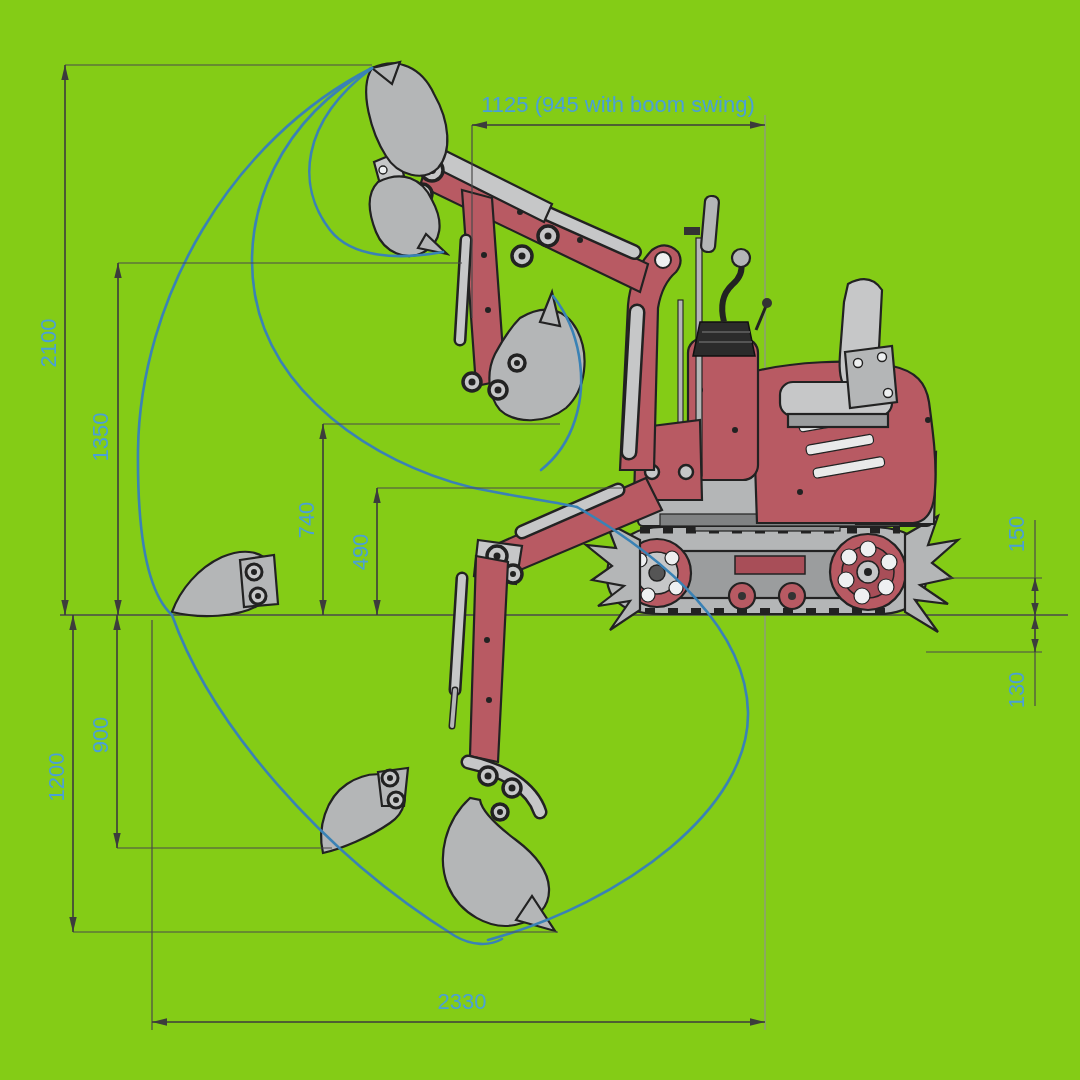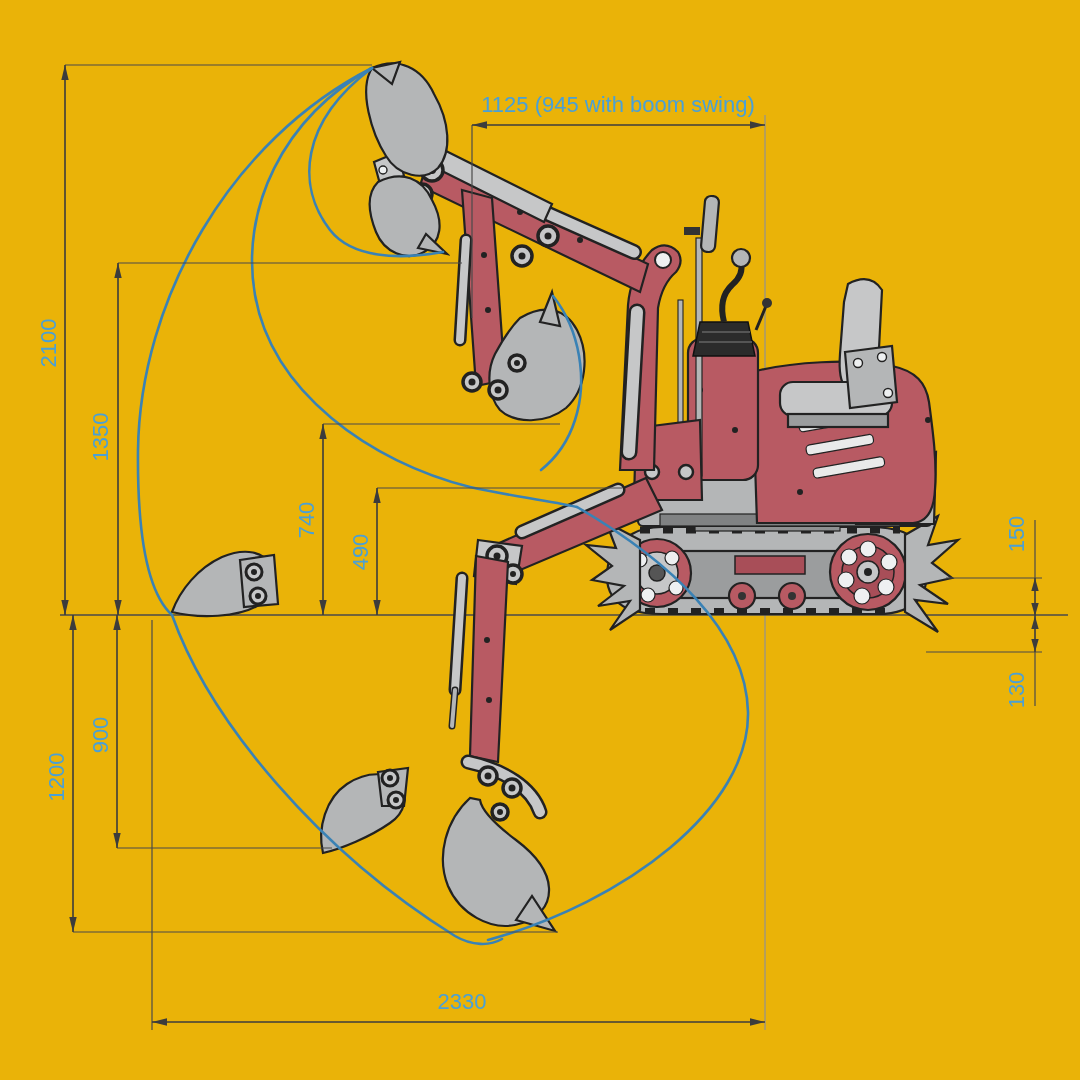--- a/index.html
+++ b/index.html
@@ -1,16 +1,16 @@
 <!DOCTYPE html>
 <html><head>
 <meta charset="utf-8">
 <style>
   html,body{margin:0;padding:0;background:#eef0f1;}
-  .stage{width:1080px;height:1080px;position:relative;background:#eab308;overflow:hidden;
+  .stage{width:1080px;height:1080px;position:relative;background:#84cc16;overflow:hidden;
          font-family:"Liberation Sans", sans-serif;}
   svg{display:block;}
   .dim-label{font-family:"Liberation Sans", sans-serif;font-size:22px;fill:#4aa0d6;}
   .dimline{stroke:#3c3c3c;stroke-width:1.6;fill:none;}
   .extline{stroke:#4a4a4a;stroke-width:1.2;fill:none;}
   .arrow{fill:#3c3c3c;stroke:none;}
   .outl{stroke:#222;stroke-width:2.2;}
   .red{fill:#b85a63;}
   .gray{fill:#c6c7c8;}
   .mgray{fill:#b4b6b7;}

